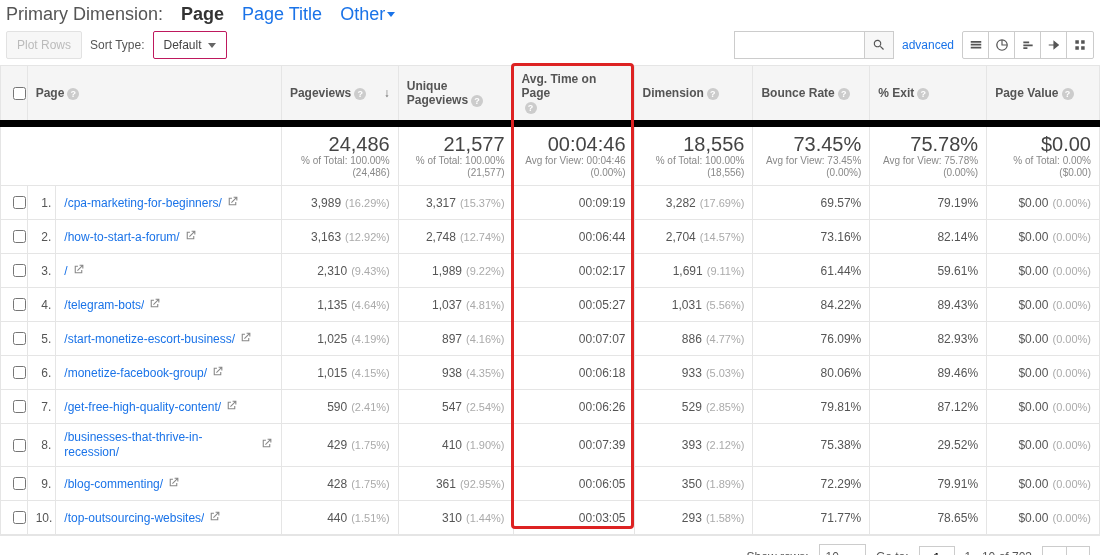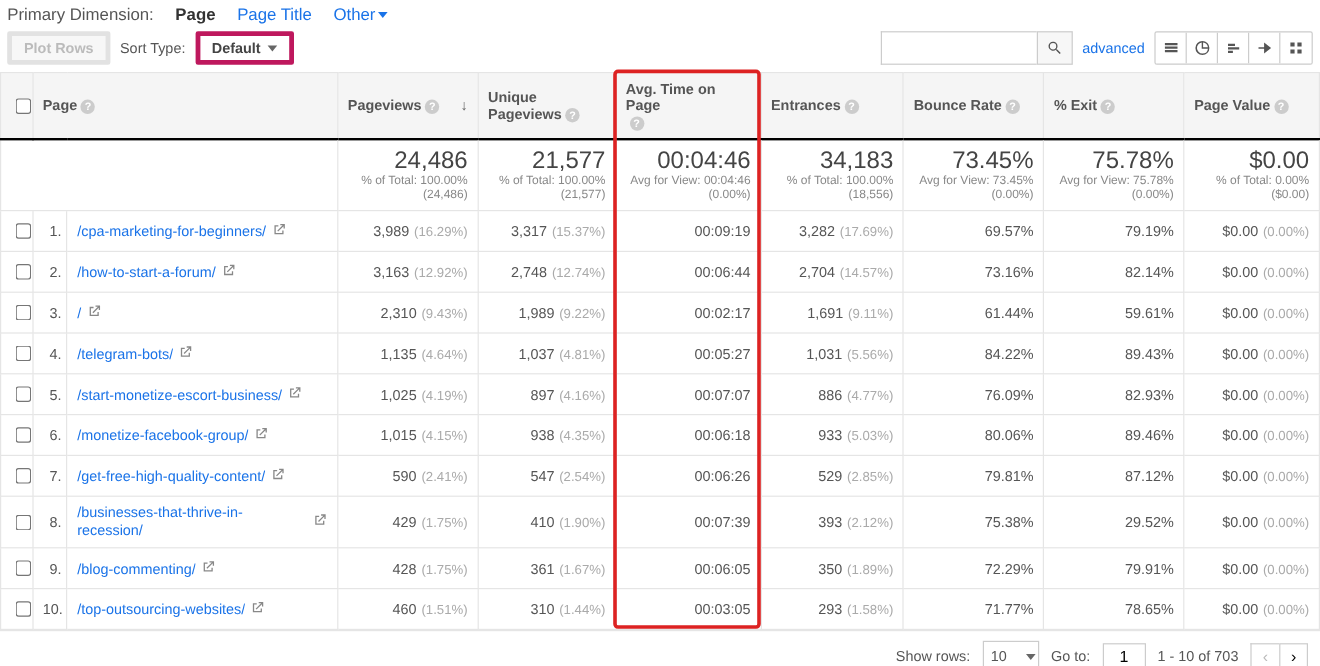--- a/index.html
+++ b/index.html
@@ -8,35 +8,35 @@
     font-size: 12px;
     color: #333;
     margin: 0;
     padding: 0;
     background: #fff;
   }
   .top-controls {
     display:flex; align-items:center; justify-content:space-between;
     padding: 4px 6px 0 6px;
   }
-  .dim-row { display:flex; align-items:center; gap:18px; font-size:14px; }
+  .dim-row { display:flex; align-items:center; gap:18px; font-size:18px; }
   .dim-label { color:#555; font-weight:400; }
   .dim-active { font-weight:700; color:#333; text-decoration:none; }
   .dim-link { color:#1a73e8; font-weight:400; text-decoration:none; cursor:pointer; }
   .dim-link.other { display:inline-flex; align-items:center; gap:2px; }
   .controls-row {
     display:flex; align-items:center; justify-content:space-between;
     padding: 6px 6px;
     gap:8px;
   }
   .controls-left { display:flex; align-items:center; gap:8px; }
   .btn, .select-like {
-    background:#fff; border:4px solid #be185d; border-radius:2px;
+    background:#fff; border:1px solid #be185d; border-radius:2px;
     height:28px; display:inline-flex; align-items:center; padding:0 10px;
-    font-size:12px; color:#444; gap:6px;font-weight:bold;
+    font-size:12px; color:#444; gap:6px;
   }
   .btn.disabled { color:#bbb; background:#f7f7f7; border-color:#e2e2e2; }
   .select-like .caret { border-left:4px solid transparent;border-right:4px solid transparent;border-top:5px solid #666; width:0;height:0; }
   .sort-label { color:#555; font-size:12px; }
   .right-controls { display:flex; align-items:center; gap:8px;margin-left:19px; }
   .search-wrap { display:flex; align-items:center; }
   .search-input {
     width:130px; height:28px; border:1px solid #ccc; border-right:none;
     padding:0 6px; font-size:12px;
   }
@@ -57,21 +57,21 @@
   thead th {
     background:#f5f5f5; font-weight:700; color:#555; text-align:left;
     height:42px; vertical-align:middle;
   }
   thead .help-icon {
     display:inline-flex; width:12px; height:12px; border-radius:50%;
     background:#ccc; color:#fff; align-items:center; justify-content:center;
     font-size:9px; margin-left:3px; font-weight:700;
   }
   .sort-arrow { float:right; color:#666; }
-  .summary td { color:#777; text-align:right; height:52px; border-top:2px solid #000000; }
+  .summary td { color:#777; text-align:right; height:52px; border-top:7px solid #000000; }
   .summary .big { font-size:20px; color:#444; font-weight:400; display:block; line-height:1.1; }
   .summary .small { font-size:10px; color:#888; display:block; line-height:1.2; }
   tbody tr.data td { height:34px; }
   td.num { text-align:right; color:#555; white-space:nowrap; }
   td.num .pct { color:#aaa; margin-left:4px; font-size:11px;margin-top:17px; }
   td.num .val { font-weight:400; }
   .row-idx { text-align:right; color:#555; padding-right:4px; width:26px; }
   .page-cell { color:#1a73e8; display:flex; align-items:center; gap:4px; min-width:0; }
   .page-cell a { color:#1a73e8; text-decoration:none; overflow:hidden; text-overflow:ellipsis; white-space:nowrap; }
   .page-cell.wrap a { white-space:normal; line-height:1.25; }
@@ -173,21 +173,21 @@
         <col class="c-exit">
         <col class="c-val">
   </colgroup>
   <thead>
     <tr>
       <th class="chk"><input type="checkbox" style=""></th>
       <th colspan="2"><span>Page</span><span class="help-icon">?</span></th>
       <th><span>Pageviews</span><span class="help-icon">?</span><span class="sort-arrow">↓</span></th>
       <th><span>Unique Pageviews</span><span class="help-icon">?</span></th>
       <th><span>Avg. Time on Page</span><br><span class="help-icon">?</span></th>
-      <th><span>Entrances</span><span class="help-icon">?</span></th>
+      <th><span>Dimension</span><span class="help-icon">?</span></th>
       <th><span>Bounce Rate</span><span class="help-icon">?</span></th>
       <th><span>% Exit</span><span class="help-icon">?</span></th>
       <th><span>Page Value</span><span class="help-icon">?</span></th>
     </tr>
     <tr class="summary">
       <td colspan="3" style="border-right:1px solid #e5e5e5;"></td>
       <td>
             <span class="big">24,486</span>
             <span class="small">% of Total: 100.00%</span>
             <span class="small">(24,486)</span>
@@ -196,21 +196,21 @@
             <span class="big">21,577</span>
             <span class="small">% of Total: 100.00%</span>
             <span class="small">(21,577)</span>
           </td>
       <td>
             <span class="big">00:04:46</span>
             <span class="small">Avg for View: 00:04:46</span>
             <span class="small">(0.00%)</span>
           </td>
       <td>
-            <span class="big">34,183</span>
+            <span class="big">18,556</span>
             <span class="small">% of Total: 100.00%</span>
             <span class="small">(18,556)</span>
           </td>
       <td>
             <span class="big">73.45%</span>
             <span class="small">Avg for View: 73.45%</span>
             <span class="small">(0.00%)</span>
           </td>
       <td>
             <span class="big">75.78%</span>
@@ -382,39 +382,39 @@
           <td class="row-idx">9.</td>
           <td>
             <div class="page-cell ">
               <a href="#">/blog-commenting/</a>
               <span class="ext-icon"><svg viewBox="0 0 24 24">
                   <path d="M14 3h7v7h-2V6.4l-8.3 8.3-1.4-1.4L17.6 5H14V3zM5 5h6v2H7v10h10v-4h2v6H5V5z"></path>
                 </svg></span>
             </div>
           </td>
           <td class="num"><span class="val ">428</span><span class="pct">(1.75%)</span></td>
-          <td class="num"><span class="val">361</span><span class="pct">(1.67%)</span></td>
+          <td class="num"><span class="val">361</span><span class="pct">(92.95%)</span></td>
           <td class="num"><span class="val">00:06:05</span></td>
           <td class="num"><span class="val">350</span><span class="pct">(1.89%)</span></td>
           <td class="num"><span class="val">72.29%</span></td>
           <td class="num"><span class="val">79.91%</span></td>
           <td class="num"><span class="val">$0.00</span><span class="pct">(0.00%)</span></td>
         </tr>
         <tr class="data">
           <td class="chk"><input type="checkbox" style=""></td>
           <td class="row-idx">10.</td>
           <td>
             <div class="page-cell ">
               <a href="#">/top-outsourcing-websites/</a>
               <span class="ext-icon"><svg viewBox="0 0 24 24">
                   <path d="M14 3h7v7h-2V6.4l-8.3 8.3-1.4-1.4L17.6 5H14V3zM5 5h6v2H7v10h10v-4h2v6H5V5z"></path>
                 </svg></span>
             </div>
           </td>
-          <td class="num"><span class="val ">460</span><span class="pct">(1.51%)</span></td>
+          <td class="num"><span class="val ">440</span><span class="pct">(1.51%)</span></td>
           <td class="num"><span class="val">310</span><span class="pct">(1.44%)</span></td>
           <td class="num"><span class="val">00:03:05</span></td>
           <td class="num"><span class="val">293</span><span class="pct">(1.58%)</span></td>
           <td class="num"><span class="val">71.77%</span></td>
           <td class="num"><span class="val">78.65%</span></td>
           <td class="num"><span class="val">$0.00</span><span class="pct">(0.00%)</span></td>
         </tr>
       </tbody>
 </table>
 <div id="hl" class="highlight-col" style="left: 511.047px; top: -2px; width: 122.969px; height: 466px;"></div>

